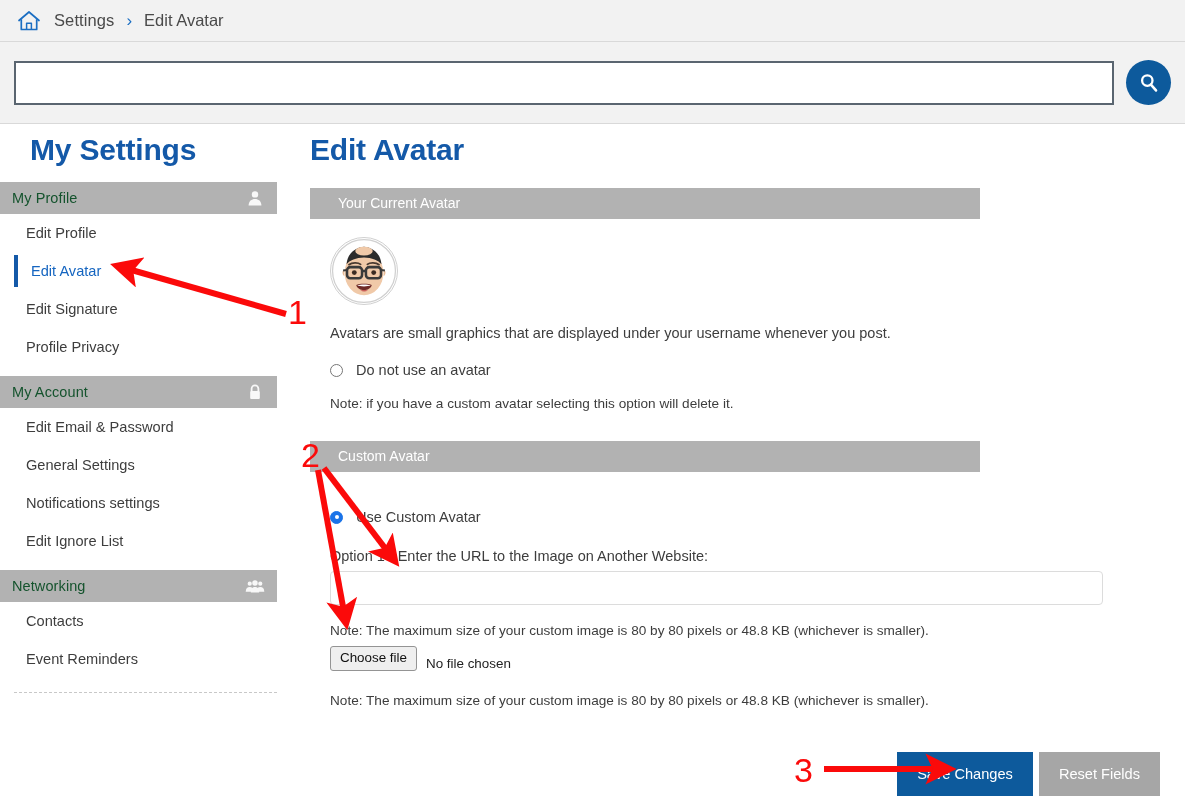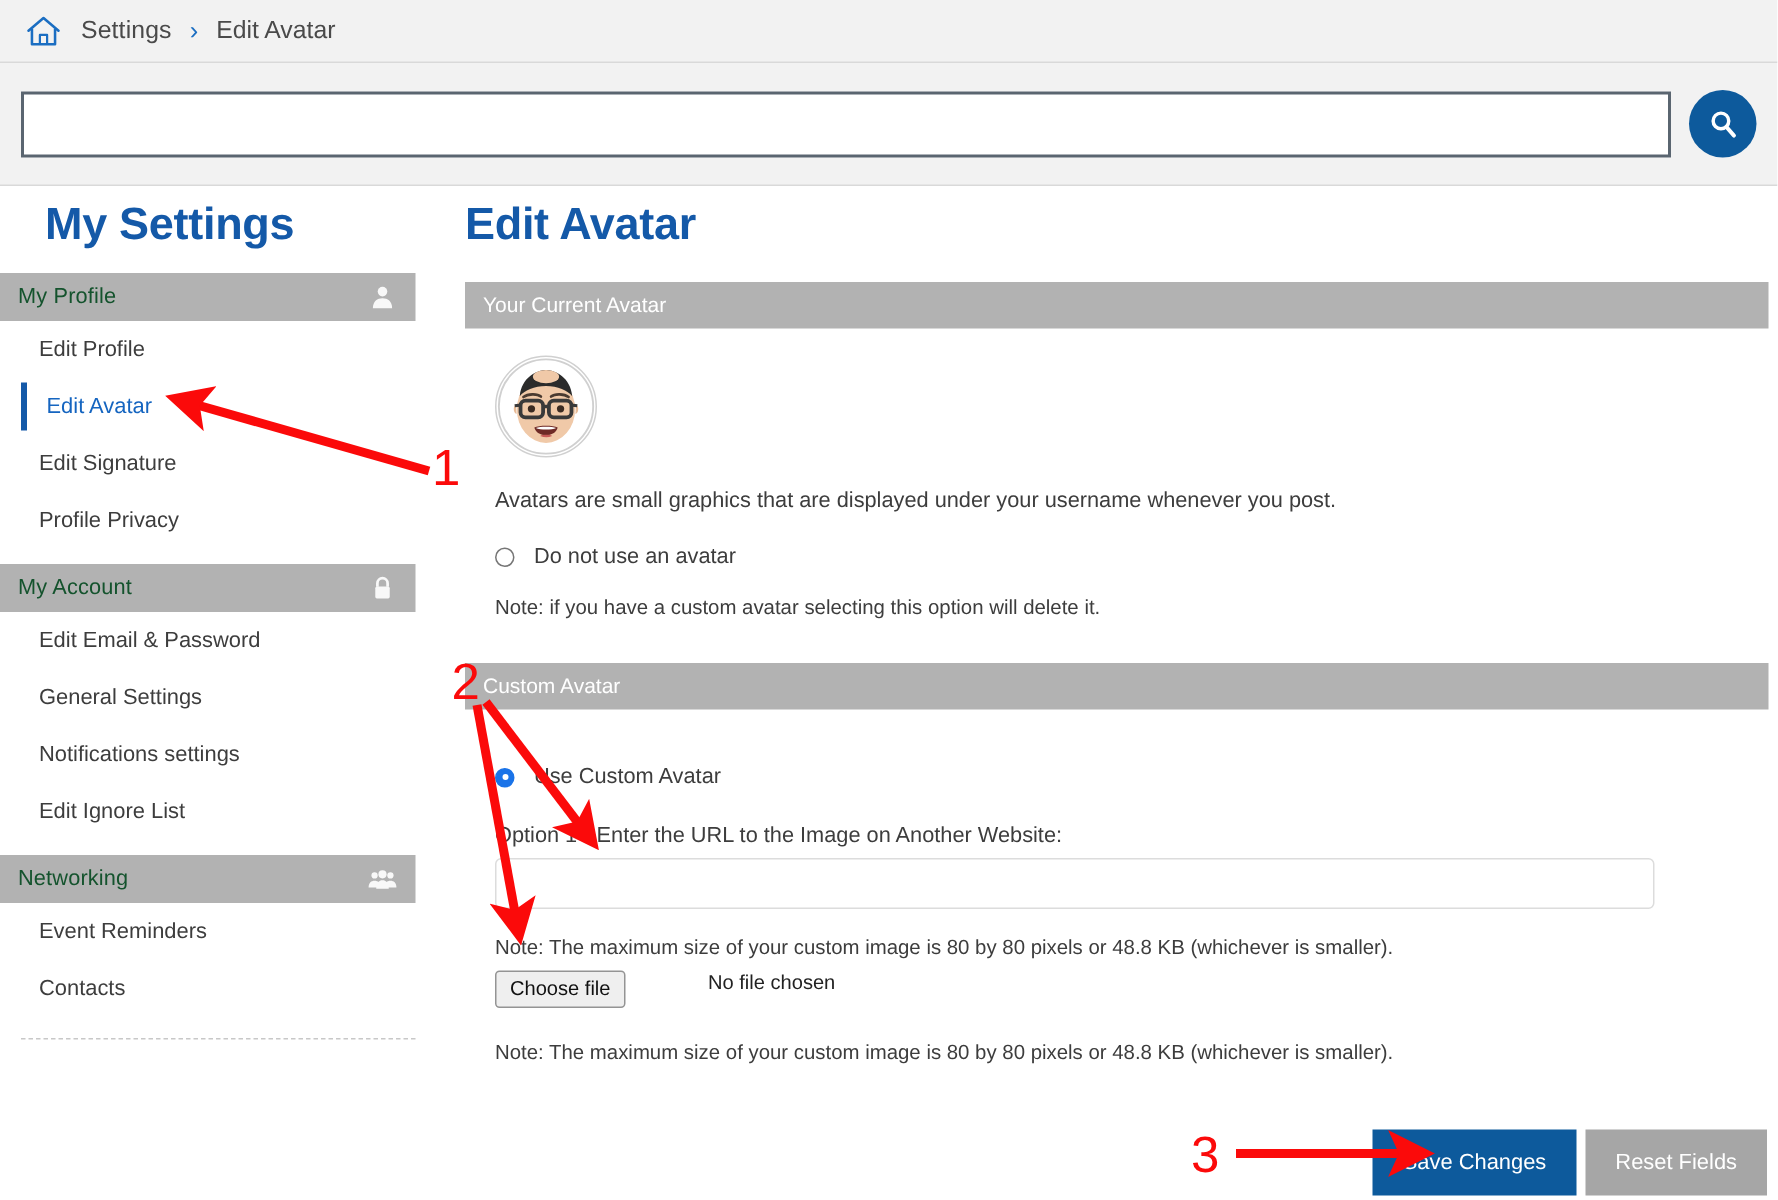--- a/index.html
+++ b/index.html
@@ -169,23 +169,23 @@
     color: #1459a8;
     margin: 0 0 21px 0;
     letter-spacing: -.2px;
   }
   .panel-header {
     background: #b2b2b2;
     color: #ffffff;
     font-size: 14px;
     height: 31px;
     line-height: 31px;
-    padding-left: 12px;
-    box-sizing: border-box;
-    width: 869px;
+    padding-left: 28px;
+    box-sizing: border-box;
+    width: 670px;
   }
   .panel-body { padding: 18px 0 0 20px; }
 
   .avatar-img {
     width: 68px;
     height: 68px;
     border-radius: 50%;
     border: 1px solid #d0d0d0;
     background: #ffffff;
     display: block;
@@ -249,24 +249,23 @@
     background: #fff;
     font-size: 14px;
     font-family: "Liberation Sans", sans-serif;
     padding: 0 10px;
     box-sizing: border-box;
     outline: none;
   }
   .file-row {
     margin-top: 8px;
     display: flex;
-    align-items: flex-start;
+    align-items: flex-end;
     font-size: 13.4px;
     color: #333;
-    gap: 46px;
   }
   .choose-file {
     border: 1px solid #949494;
     background: #efefef;
     border-radius: 3px;
     padding: 2px 9px 3px 9px;
     font-size: 13.4px;
     font-family: "Liberation Sans", sans-serif;
     color: #111;
     cursor: pointer;
@@ -389,24 +388,24 @@
           <circle cx="5.2" cy="6.4" r="2.3" fill="#ffffff"></circle>
           <circle cx="16.8" cy="6.4" r="2.3" fill="#ffffff"></circle>
           <circle cx="11" cy="5.6" r="3.0" fill="#ffffff"></circle>
           <path d="M0.8 15.2 C0.8 11.6 2.8 10.2 5.2 10.2 C7.6 10.2 9.6 11.6 9.6 15.2 Z" fill="#ffffff"></path>
           <path d="M12.4 15.2 C12.4 11.6 14.4 10.2 16.8 10.2 C19.2 10.2 21.2 11.6 21.2 15.2 Z" fill="#ffffff"></path>
           <path d="M6.4 16.2 C6.4 11.9 8.4 10.0 11 10.0 C13.6 10.0 15.6 11.9 15.6 16.2 Z" fill="#ffffff"></path>
         </svg>
       </span>
     </div>
     <div class="nav-item">
+      <span>Contacts</span>
+    </div>
+    <div class="nav-item">
       <span>Event Reminders</span>
-    </div>
-    <div class="nav-item">
-      <span>Contacts</span>
     </div>
 
     <div class="sidebar-divider"></div>
   </aside>
 
   <main class="content">
     <h1 class="content-title">Edit Avatar</h1>
 
     <div class="panel-header">Your Current Avatar</div>
     <div class="panel-body">

